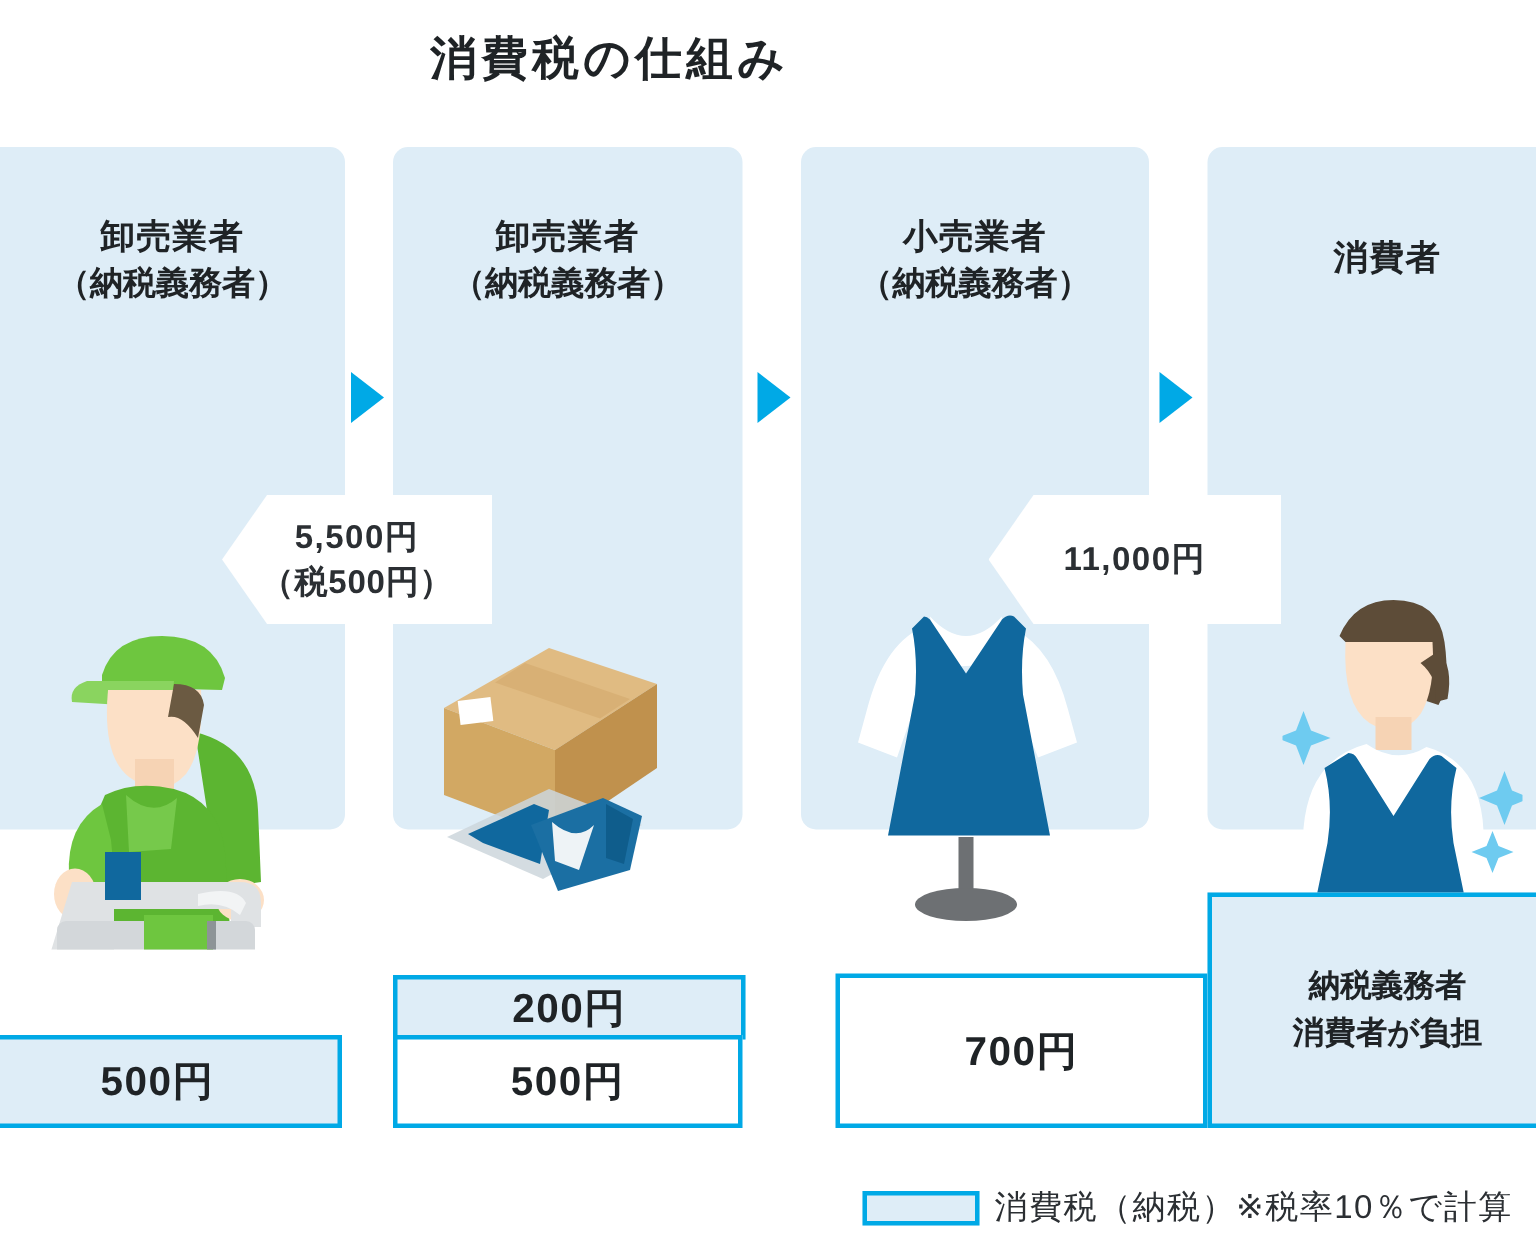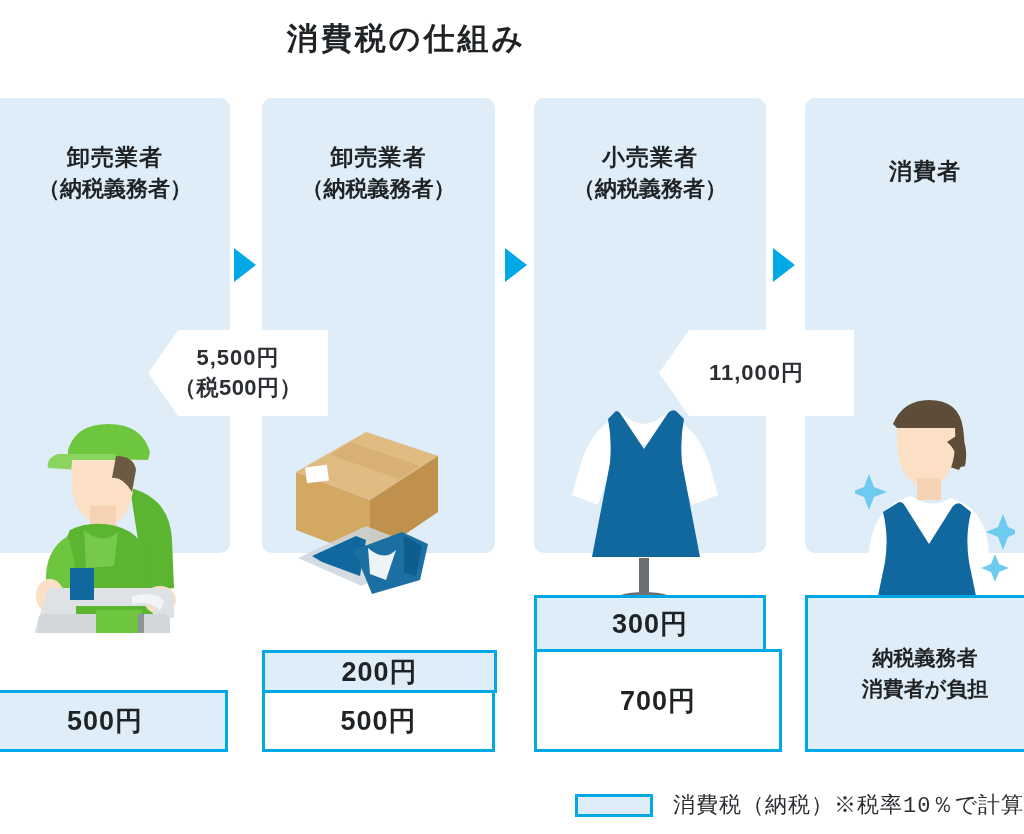--- a/index.html
+++ b/index.html
@@ -90,34 +90,33 @@
   .tbox.fill  { background: #deedf7; }
   .tbox.plain { background: #ffffff; }
 
   
   .b1 { left: -18px; top: 130px; width: 246px; height: 62px; }
   
   .b2a { left: 262px; top: 90px;  width: 235px; height: 43px; }
   .b2b { left: 262px; top: 130px; width: 233px; height: 62px; }
   
   .b3a { left: 534px; top: 35px;  width: 232px; height: 57px; }
-  .b3b { left: 534px; top: 89px;  width: 248px; height: 103px; }
+  .b3b { left: 557px; top: 89px;  width: 248px; height: 103px; }
   
   .b4 {
     left: 805px; top: 35px; width: 240px; height: 157px;
     flex-direction: column; font-size: 21px; line-height: 1.45;
     letter-spacing: 0px;
   }
 
   
   .legend {
     position: absolute; left: 575px; top: 790px;
-    display: flex; align-items: center; gap: 20px;
+    display: flex; align-items: center; gap: 10px;
     white-space: nowrap;
-    font-family: Liberation Mono, monospace;
   }
   .legend-swatch {
     width: 78px; height: 23px;
     background: #deedf7; border: 3px solid #00a9e6;
   }
   .legend-text {
     font-size: 22px; color: #2b2f33; letter-spacing: 1px;
   }
 </style>
 </head>
@@ -260,21 +259,20 @@
       <span class="l1">11,000円</span>
     </div>
   </div>
 
   <div class="boxes">
     <div class="tbox fill b1">500円</div>
 
     <div class="tbox fill b2a">200円</div>
     <div class="tbox plain b2b">500円</div>
 
-    <div class="tbox fill b3a">300円</div>
     <div class="tbox plain b3b">700円</div>
 
     <div class="tbox fill b4">
       <span>納税義務者</span>
       <span>消費者が負担</span>
     </div>
   </div>
 
   <div class="legend">
     <span class="legend-swatch"></span>

